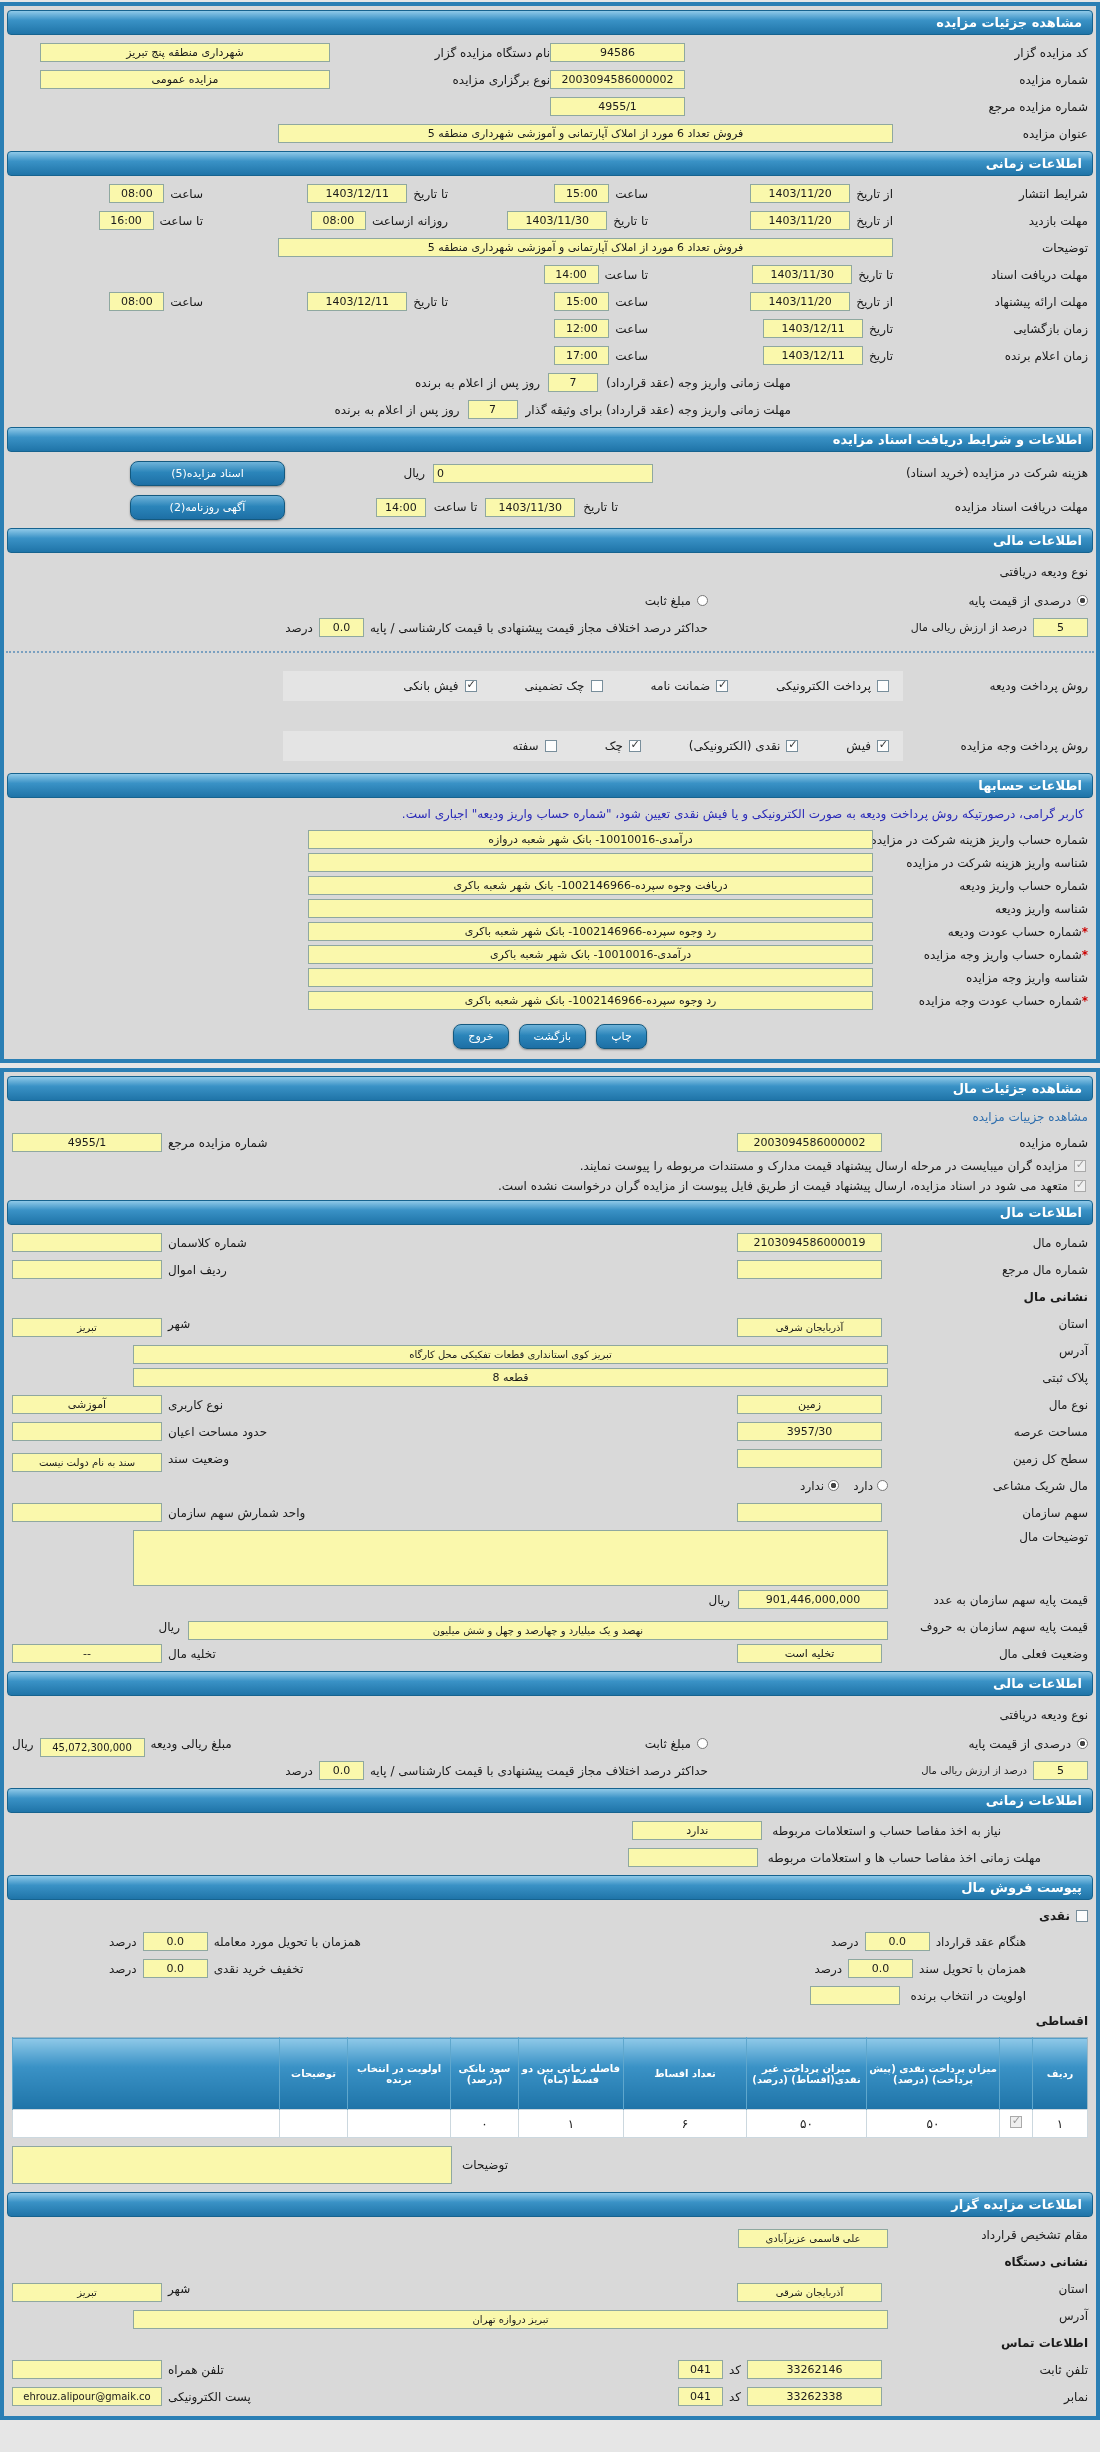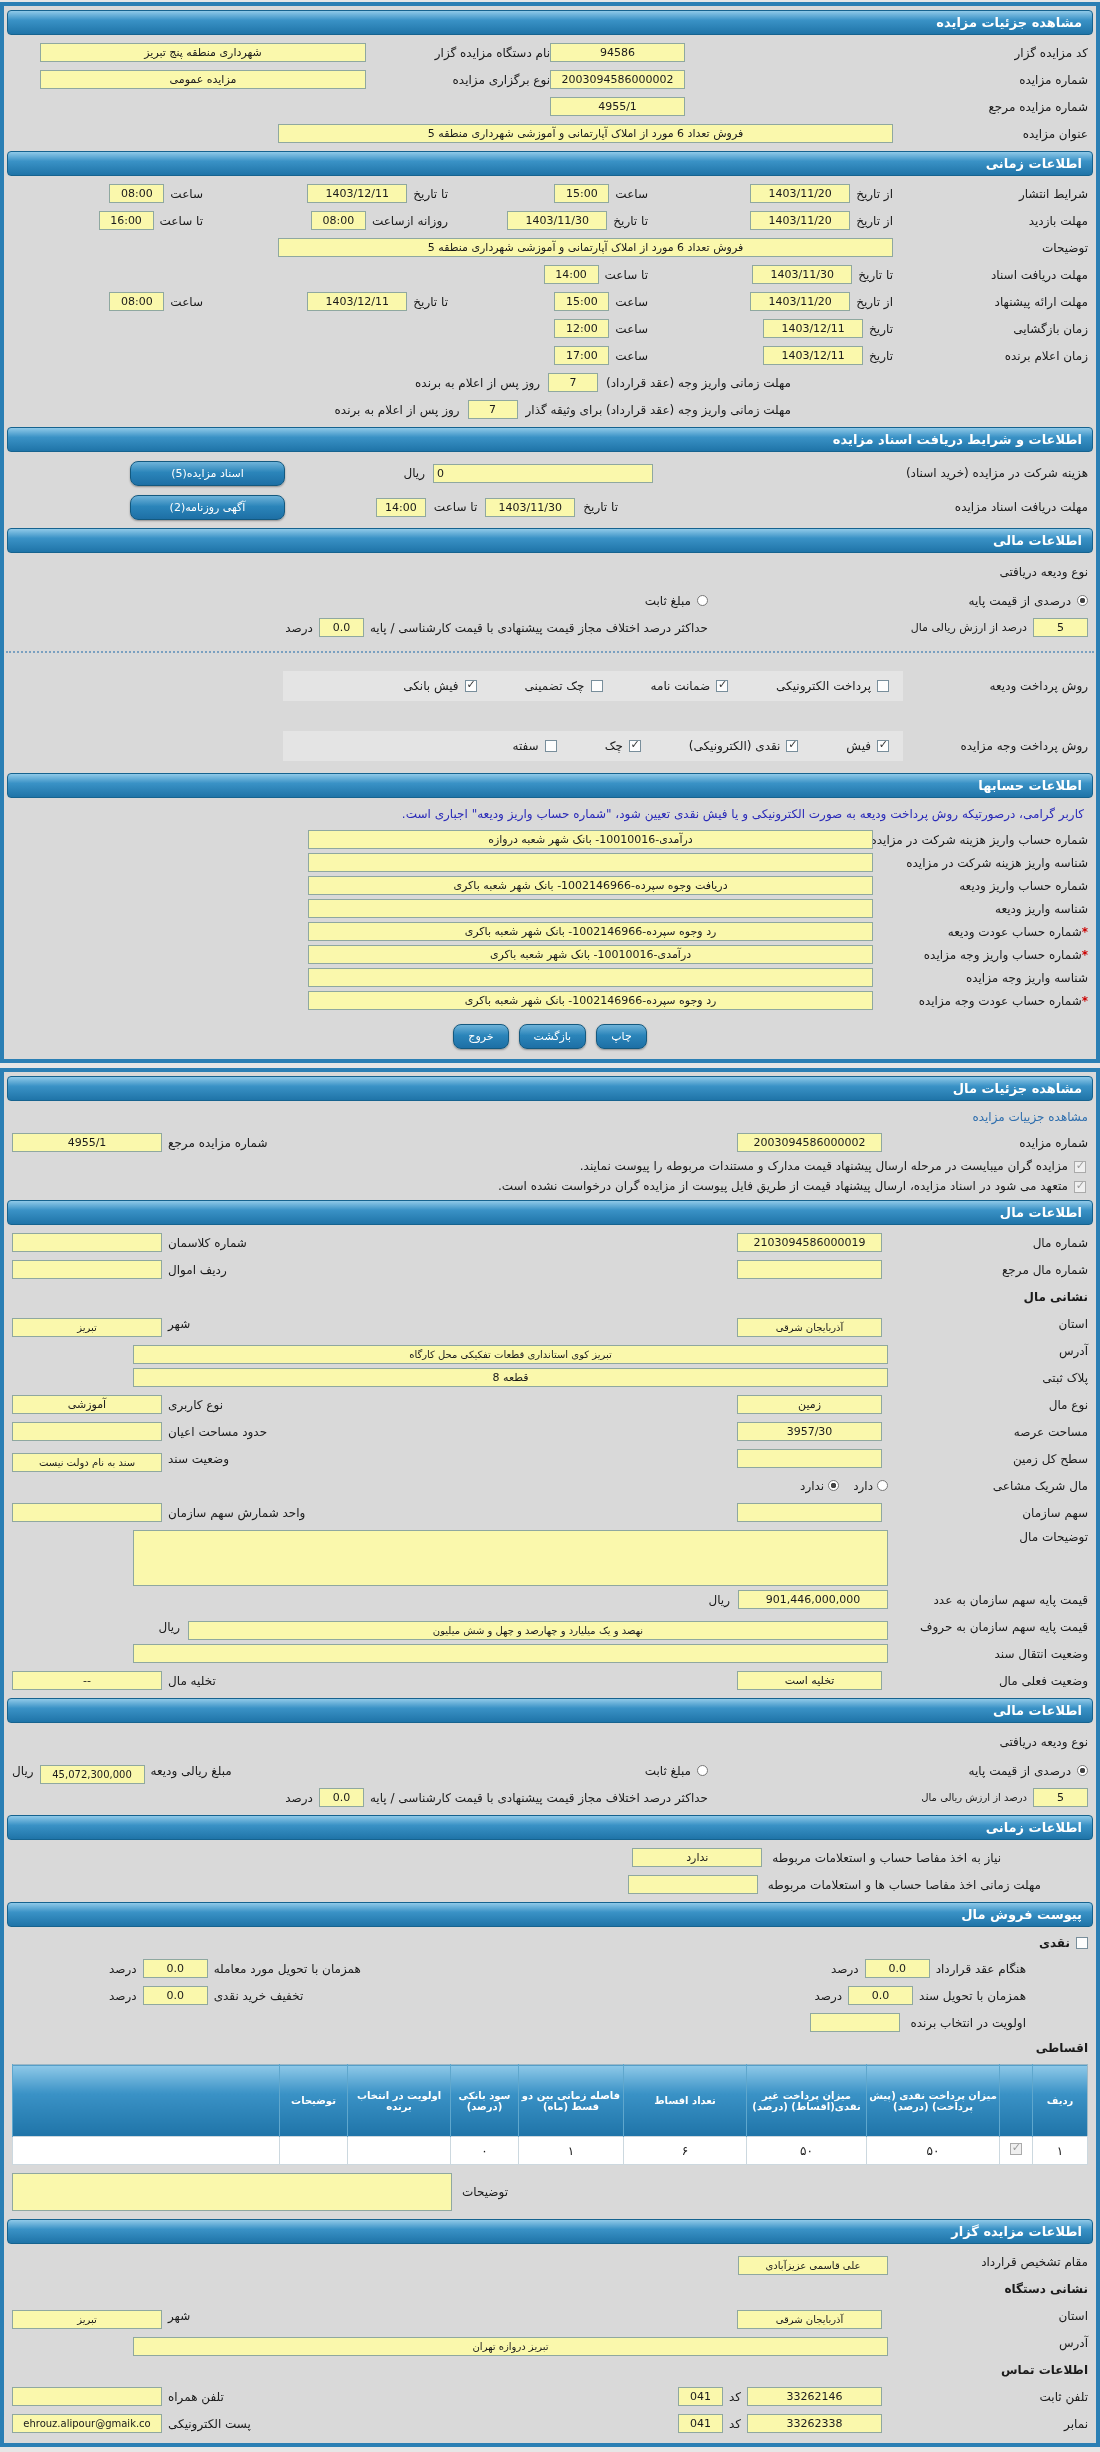--- a/index.html
+++ b/index.html
@@ -37,21 +37,21 @@
     text-align: center; padding: 0 3px;
     overflow: hidden; white-space: nowrap;
   }
   .inp.tall { height: 38px; }
   .inp.xtall { height: 56px; }
   .inp.left { text-align: left; }
   .inp.ltr { direction: ltr; font-size: 10px; }
   .inp.small { font-size: 10px; margin-top: 8px; }
   .w45{width:45px}.w50{width:50px}.w55{width:55px}.w65{width:65px}.w90{width:90px}
   .w100{width:100px}.w105{width:105px}.w130{width:130px}.w135{width:135px}.w145{width:145px}
-  .w150{width:150px}.w220{width:220px}.w285{width:326px}.w440{width:440px}.w565{width:565px}
+  .w150{width:150px}.w220{width:220px}.w285{width:290px}.w440{width:440px}.w565{width:565px}
   .w615{width:615px}.w700{width:700px}.w755{width:755px}
   .ml28{margin-left:28px}
   .lblw200{width:200px;flex:none}
   .tg { display: flex; align-items: center; min-height: 27px; padding: 0 8px; }
   .tl { width: 195px; flex: none; }
   .cA{width:245px}.cB{width:200px}.cC{width:245px}.cD{width:185px}
   .cell { display: flex; align-items: center; gap: 6px; }
   .payrow { padding-right: 305px; }
   .feelbl { width: 435px; flex: none; }
   .dllbl { width: 470px; flex: none; }
@@ -80,21 +80,21 @@
   .rb {
     width: 11px; height: 11px; border-radius: 50%; border: 1px solid #777;
     background: #fff; display: inline-block; flex: none;
   }
   .rb.on { background: radial-gradient(circle at 50% 50%, #444 0 2.5px, #fff 3px); }
   .notice { color: #2a2ab8; font-size: 12px; padding: 5px 12px; }
   .arow { display: flex; align-items: center; margin: 4px 0; padding: 0 8px; }
   .arow .albl { width: 215px; flex: none; }
   .req { color: #cc0000; font-weight: bold; }
   .link { color: #2f6fae; font-size: 12px; cursor: pointer; }
-  .chkline { display: flex; align-items: flex-end; gap: 6px; padding: 3px 10px; }
+  .chkline { display: flex; align-items: center; gap: 6px; padding: 3px 10px; }
   table.inst {
     width: 1076px; margin: 4px 8px; border-collapse: collapse; table-layout: fixed;
     background: #fff; border: 1px solid #9db8c6;
   }
   table.inst th {
     background: linear-gradient(180deg,#8fc9e8 0%,#3a92c6 40%,#1f74a8 100%);
     color: #fff; font-size: 10px; font-weight: bold;
     border-left: 1px solid #5fa7cd; padding: 3px 2px; height: 72px; vertical-align: middle;
   }
   table.inst td {
@@ -518,24 +518,20 @@
     </div>
     <div class="row">
       <span class="lbl lblw200">قیمت پایه سهم سازمان به عدد</span>
       <div class="inp w150">901,446,000,000</div>
       <span class="lbl" style="margin-right:8px">ریال</span>
     </div>
     <div class="row">
       <span class="lbl lblw200">قیمت پایه سهم سازمان به حروف</span>
       <div class="inp w700 small">نهصد و یک میلیارد و چهارصد و چهل و شش میلیون</div>
       <span class="lbl" style="margin-right:8px">ریال</span>
-    </div>
-    <div class="row">
-      <span class="lbl lblw200">وضعیت انتقال سند</span>
-      <div class="inp w755"></div>
     </div>
     <div class="row between">
       <div class="fg">
           <span class="lbl lblw200">وضعیت فعلی مال</span>
           <div class="inp w145">تخلیه است</div>
         </div>
       <div class="fg">
           <span class="lbl">تخلیه مال</span>
           <div class="inp w150">--</div>
         </div>

